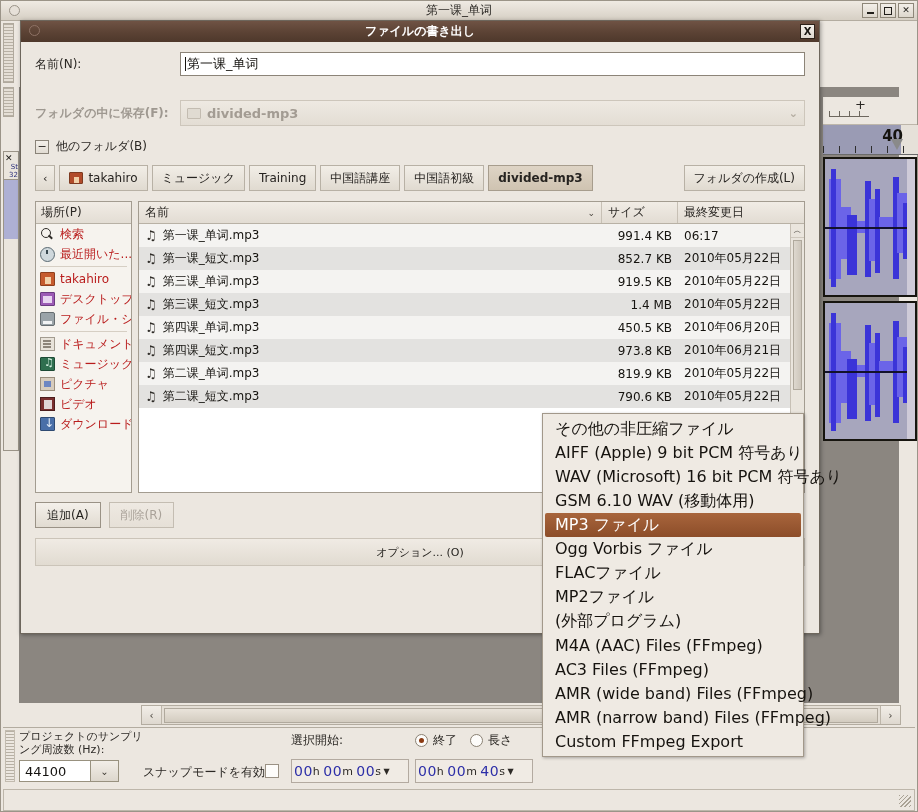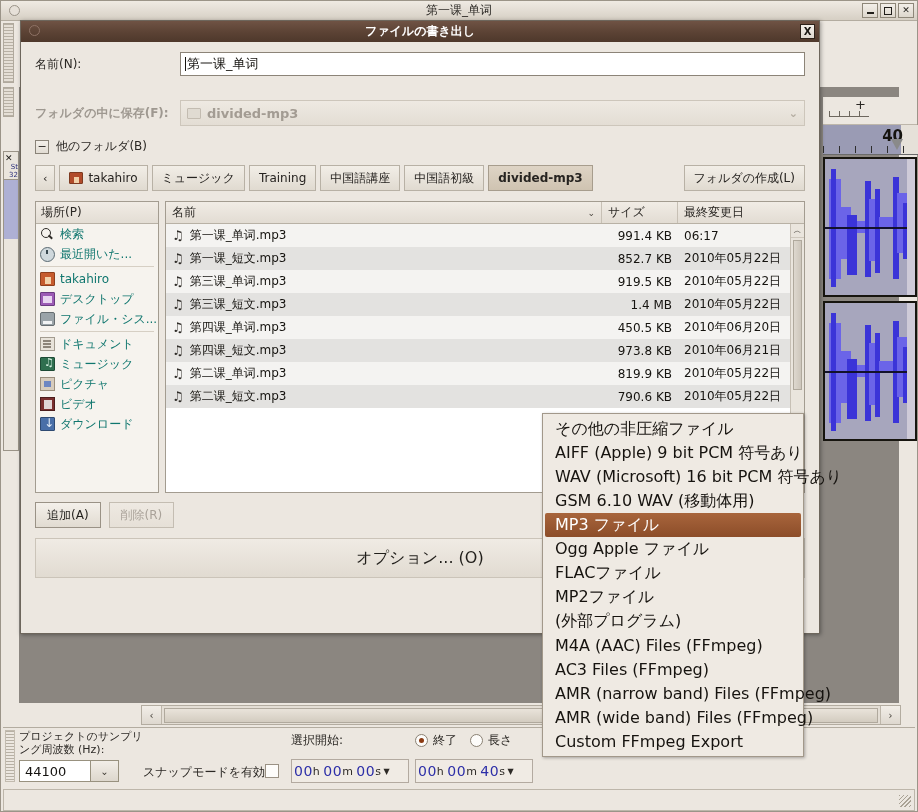--- a/index.html
+++ b/index.html
@@ -227,30 +227,30 @@
   }
   .crumb .home-icon::after {
     content:""; position:absolute; left: 4px; top: 4px; width: 5px; height: 6px; background: #f0cfa7;
   }
   .crumb-spacer { flex: 1; }
   .crumb.create { background: linear-gradient(to bottom,#f2eee7,#e0dad0); }
 
   
   .browser { display: flex; margin-top: 10px; height: 292px; }
   .places {
-    width: 124px; border: 1px solid #a39c90; background: #f6f3ee; overflow: hidden;
+    width: 97px; border: 1px solid #a39c90; background: #f6f3ee; overflow: hidden;
   }
   .places-head {
     height: 22px; border-bottom: 1px solid #b8b1a5; padding: 0 5px;
     background: linear-gradient(to bottom,#f1ece5,#e3ddd4);
     display:flex; align-items:center; font-size: 12px; color:#2b2824;
   }
   .place {
     height: 20px; display:flex; align-items:center; gap: 5px; padding: 0 4px;
-    font-size: 12px; color: #0f766e; white-space: nowrap; overflow: hidden;
+    font-size: 12px; color: #b91c1c; white-space: nowrap; overflow: hidden;
   }
   .place-sep { height: 1px; background: #d6cfc4; margin: 2px 4px; }
   .pic { width: 15px; height: 14px; flex: none; position: relative; }
   .pic.search::before {
     content:""; position:absolute; left:1px; top:1px; width: 8px; height: 8px;
     border: 1.6px solid #2f2c28; border-radius: 50%;
   }
   .pic.search::after {
     content:""; position:absolute; left: 8px; top: 9px; width: 5px; height: 1.8px;
     background: #2f2c28; transform: rotate(45deg);
@@ -316,24 +316,24 @@
   }
 
   .addremove { display: flex; gap: 8px; margin-top: 9px; }
   .btn {
     height: 26px; padding: 0 11px; display:flex; align-items:center; justify-content:center;
     border: 1px solid #9a9286; background: linear-gradient(to bottom,#f4f0ea,#e1dbd1);
     font-size: 12px; color: #201e1a;
   }
   .btn.disabled { color: #a9a299; border-color: #c4bdb2; background: linear-gradient(to bottom,#eee9e2,#e6e0d7); }
   .options-bar {
-    margin-top: 10px; height: 40px; border: 1px solid #cbc4b9;
+    margin-top: 10px; height: 28px; border: 1px solid #cbc4b9;
     background: linear-gradient(to bottom,#f0ebe4,#e1dbd1);
     display:flex; align-items:center; justify-content:center;
-    font-size: 16px; color: #201e1a;
+    font-size: 11px; color: #201e1a;
   }
 
   
   .popup {
     position: absolute; left: 542px; top: 413px; width: 262px;
     background: #efeae3; border: 1px solid #a2988a;
     box-shadow: 1px 1px 3px rgba(0,0,0,0.3);
     padding: 3px 2px;
     z-index: 50;
   }
@@ -670,24 +670,24 @@
       <div class="options-bar">オプション... (O)</div>
     </div>
   </div>
 
   <div class="popup">
     <div class="popup-item">その他の非圧縮ファイル</div>
     <div class="popup-item">AIFF (Apple) 9 bit PCM 符号あり</div>
     <div class="popup-item">WAV (Microsoft) 16 bit PCM 符号あり</div>
     <div class="popup-item">GSM 6.10 WAV (移動体用)</div>
     <div class="popup-item selected">MP3 ファイル</div>
-    <div class="popup-item">Ogg Apple ファイル</div>
+    <div class="popup-item">Ogg Vorbis ファイル</div>
     <div class="popup-item">FLACファイル</div>
     <div class="popup-item">MP2ファイル</div>
     <div class="popup-item">(外部プログラム)</div>
     <div class="popup-item">M4A (AAC) Files (FFmpeg)</div>
     <div class="popup-item">AC3 Files (FFmpeg)</div>
+    <div class="popup-item">AMR (wide band) Files (FFmpeg)</div>
     <div class="popup-item">AMR (narrow band) Files (FFmpeg)</div>
-    <div class="popup-item">AMR (wide band) Files (FFmpeg)</div>
     <div class="popup-item">Custom FFmpeg Export</div>
   </div>
 
 </div>
 
 </body></html>

